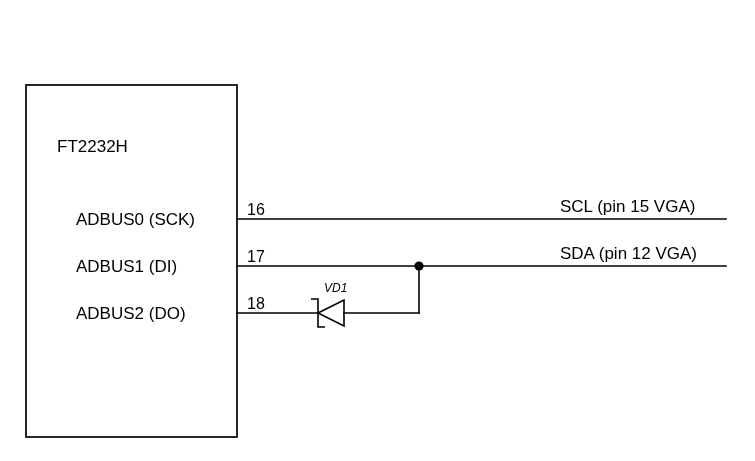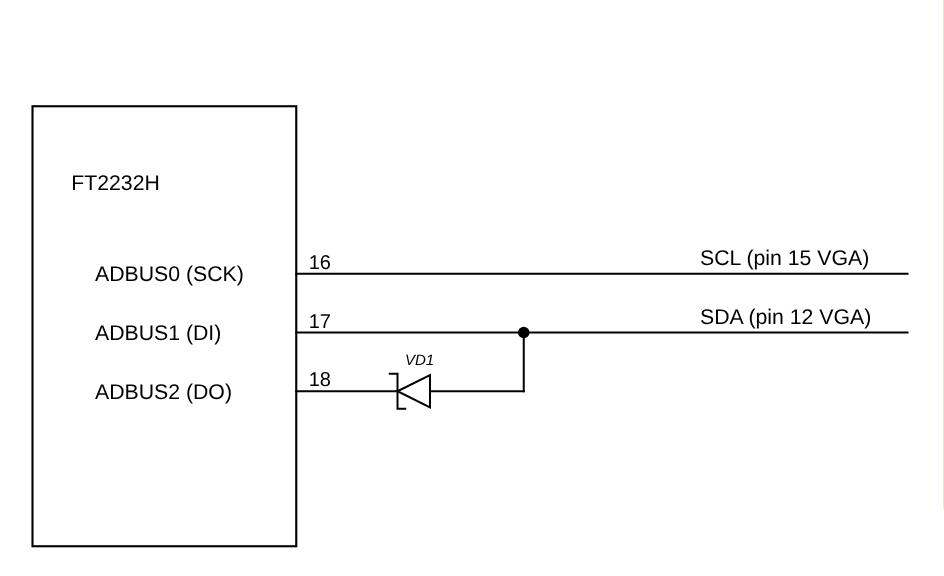--- a/index.html
+++ b/index.html
@@ -12,21 +12,21 @@
     width: 755px;
     height: 461px;
     overflow: hidden;
     font-family: "Liberation Sans", sans-serif;
     color: #000000;
   }
   #schematic-root {
     position: relative;
     width: 755px;
     height: 461px;
-    background: #84cc16;
+    background: #15803d;
   }
   svg.sheet {
     display: block;
     width: 755px;
     height: 461px;
     background: #ffffff;
   }
   .wire {
     stroke: #000000;
     stroke-width: 1.6;

